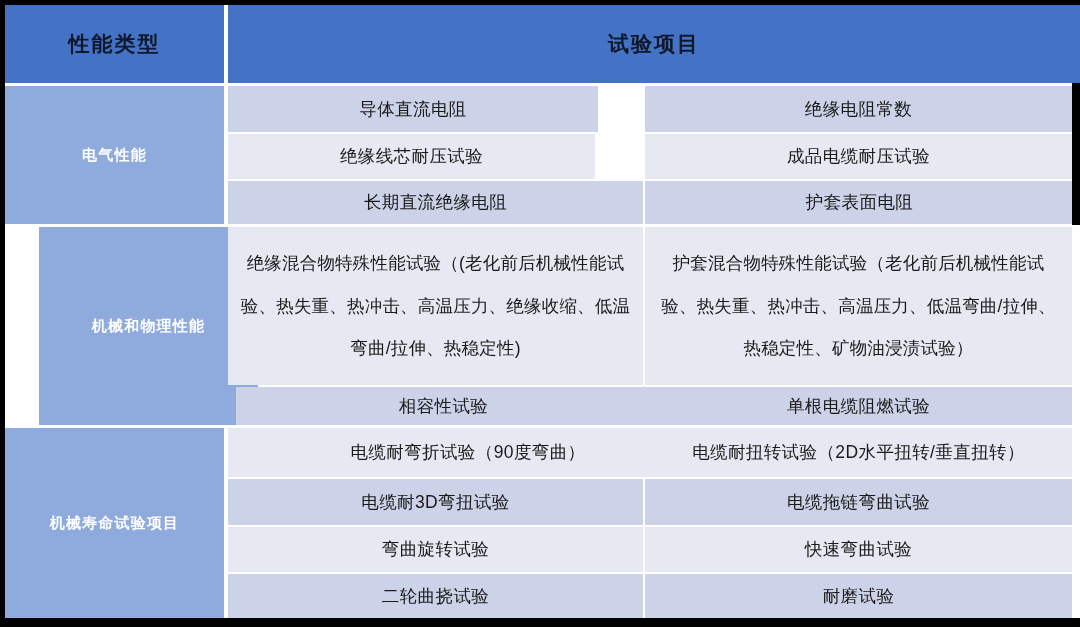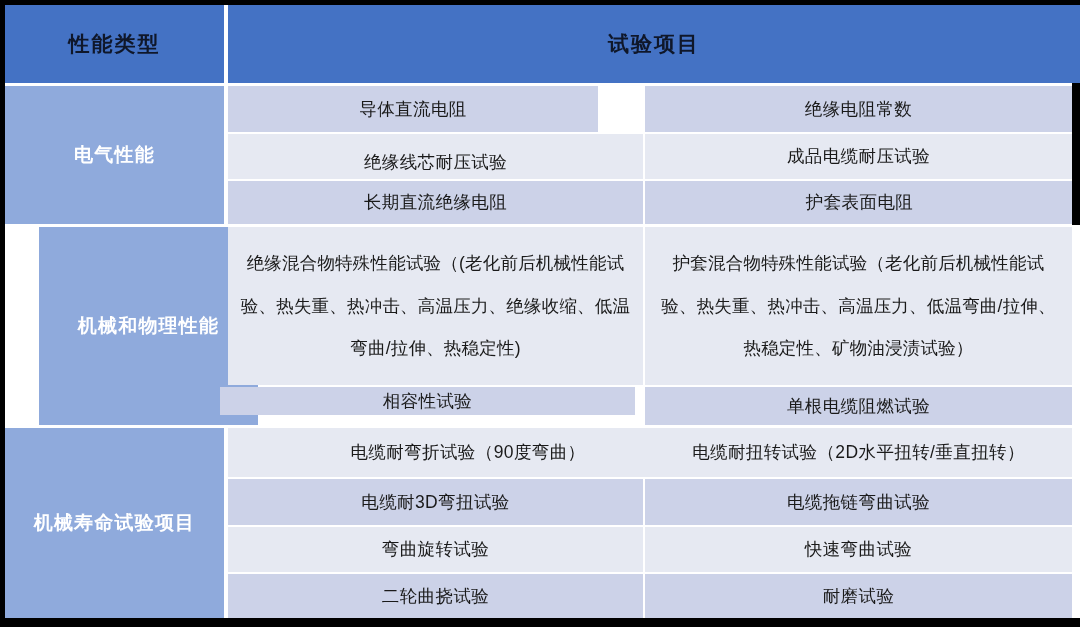--- a/index.html
+++ b/index.html
@@ -43,21 +43,21 @@
     font-weight: bold;
     font-size: 21px;
     letter-spacing: 2px;
   }
 
   
   .cat {
     background: #8faadc;
     color: #ffffff;
     font-weight: bold;
-    font-size: 19px;
+    font-size: 15px;
     letter-spacing: 1.2px;
   }
 
   
   .shade-dark  { background: #ccd2e8; }
   .shade-light { background: #e6e9f2; }
 
   
   .multiline {
     line-height: 2.45;
@@ -90,21 +90,21 @@
     <span>电气性能</span>
   </div>
 
   <div class="cell shade-dark" style="left:228px; top:86px; width:370px; height:46px;">
     <span>导体直流电阻</span>
   </div>
   <div class="cell shade-dark" style="left:645px; top:86px; width:427px; height:46px;">
     <span>绝缘电阻常数</span>
   </div>
 
-  <div class="cell shade-light" style="left:228px; top:134px; width:415px; height:45px;align-items:flex-end;">
+  <div class="cell shade-light" style="left:228px; top:134px; width:367px; height:45px;">
     <span>绝缘线芯耐压试验</span>
   </div>
   <div class="cell shade-light" style="left:645px; top:134px; width:427px; height:45px;">
     <span>成品电缆耐压试验</span>
   </div>
 
   <div class="cell shade-dark" style="left:228px; top:181px; width:415px; height:43px;">
     <span>长期直流绝缘电阻</span>
   </div>
   <div class="cell shade-dark" style="left:645px; top:181px; width:427px; height:43px;padding-left:12px;">
@@ -115,21 +115,21 @@
     <span>机械和物理性能</span>
   </div>
 
   <div class="cell shade-light multiline" style="left:228px; top:227px; width:415px; height:158px;">
     <span>绝缘混合物特殊性能试验（(老化前后机械性能试验、热失重、热冲击、高温压力、绝缘收缩、低温弯曲/拉伸、热稳定性)</span>
   </div>
   <div class="cell shade-light multiline" style="left:645px; top:227px; width:427px; height:158px;">
     <span>护套混合物特殊性能试验（老化前后机械性能试验、热失重、热冲击、高温压力、低温弯曲/拉伸、热稳定性、矿物油浸渍试验）</span>
   </div>
 
-  <div class="cell shade-dark" style="left:220px; top:387px; width:415px; height:28px;">
+  <div class="cell shade-dark" style="left:236px; top:387px; width:415px; height:38px;">
     <span>相容性试验</span>
   </div>
   <div class="cell shade-dark" style="left:645px; top:387px; width:427px; height:38px;">
     <span>单根电缆阻燃试验</span>
   </div>
 
   <div class="cell cat" style="left:5px; top:428px; width:219px; height:190px;">
     <span>机械寿命试验项目</span>
   </div>
 

